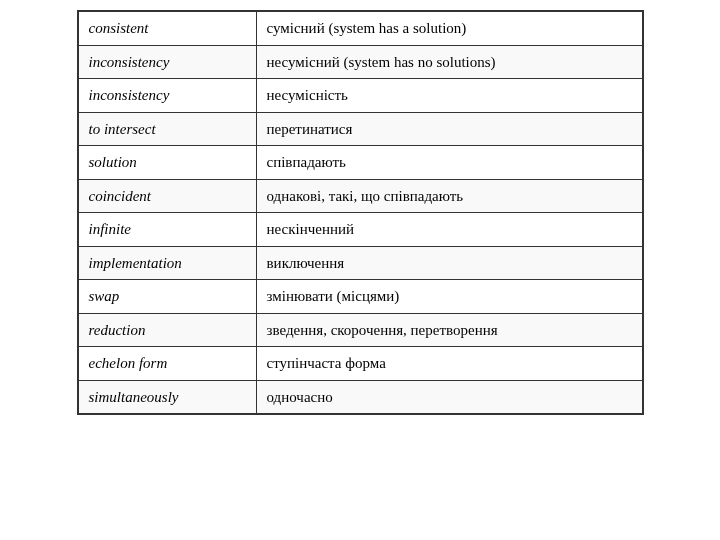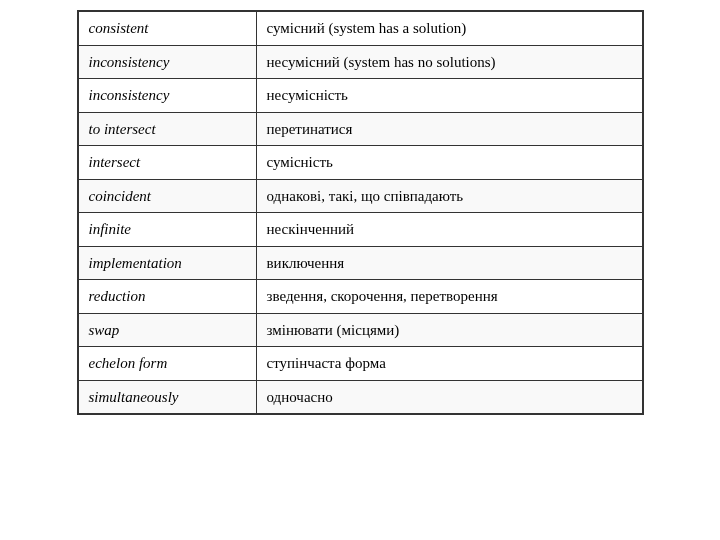--- a/index.html
+++ b/index.html
@@ -55,42 +55,42 @@
       </tr>
       <tr>
         <td>inconsistency</td>
         <td>несумісність</td>
       </tr>
       <tr>
         <td>to intersect</td>
         <td>перетинатися</td>
       </tr>
       <tr>
-        <td>intersect</td>
-        <td>сумісність</td>
+        <td>solution</td>
+        <td>співпадають</td>
       </tr>
       <tr>
         <td>coincident</td>
         <td>однакові, такі, що співпадають</td>
       </tr>
       <tr>
         <td>infinite</td>
         <td>нескінченний</td>
       </tr>
       <tr>
         <td>implementation</td>
         <td>виключення</td>
       </tr>
       <tr>
+        <td>swap</td>
+        <td>змінювати (місцями)</td>
+      </tr>
+      <tr>
         <td>reduction</td>
         <td>зведення, скорочення, перетворення</td>
-      </tr>
-      <tr>
-        <td>swap</td>
-        <td>змінювати (місцями)</td>
       </tr>
       <tr>
         <td>echelon form</td>
         <td>ступінчаста форма</td>
       </tr>
       <tr>
         <td>simultaneously</td>
         <td>одночасно</td>
       </tr>
     </tbody>

